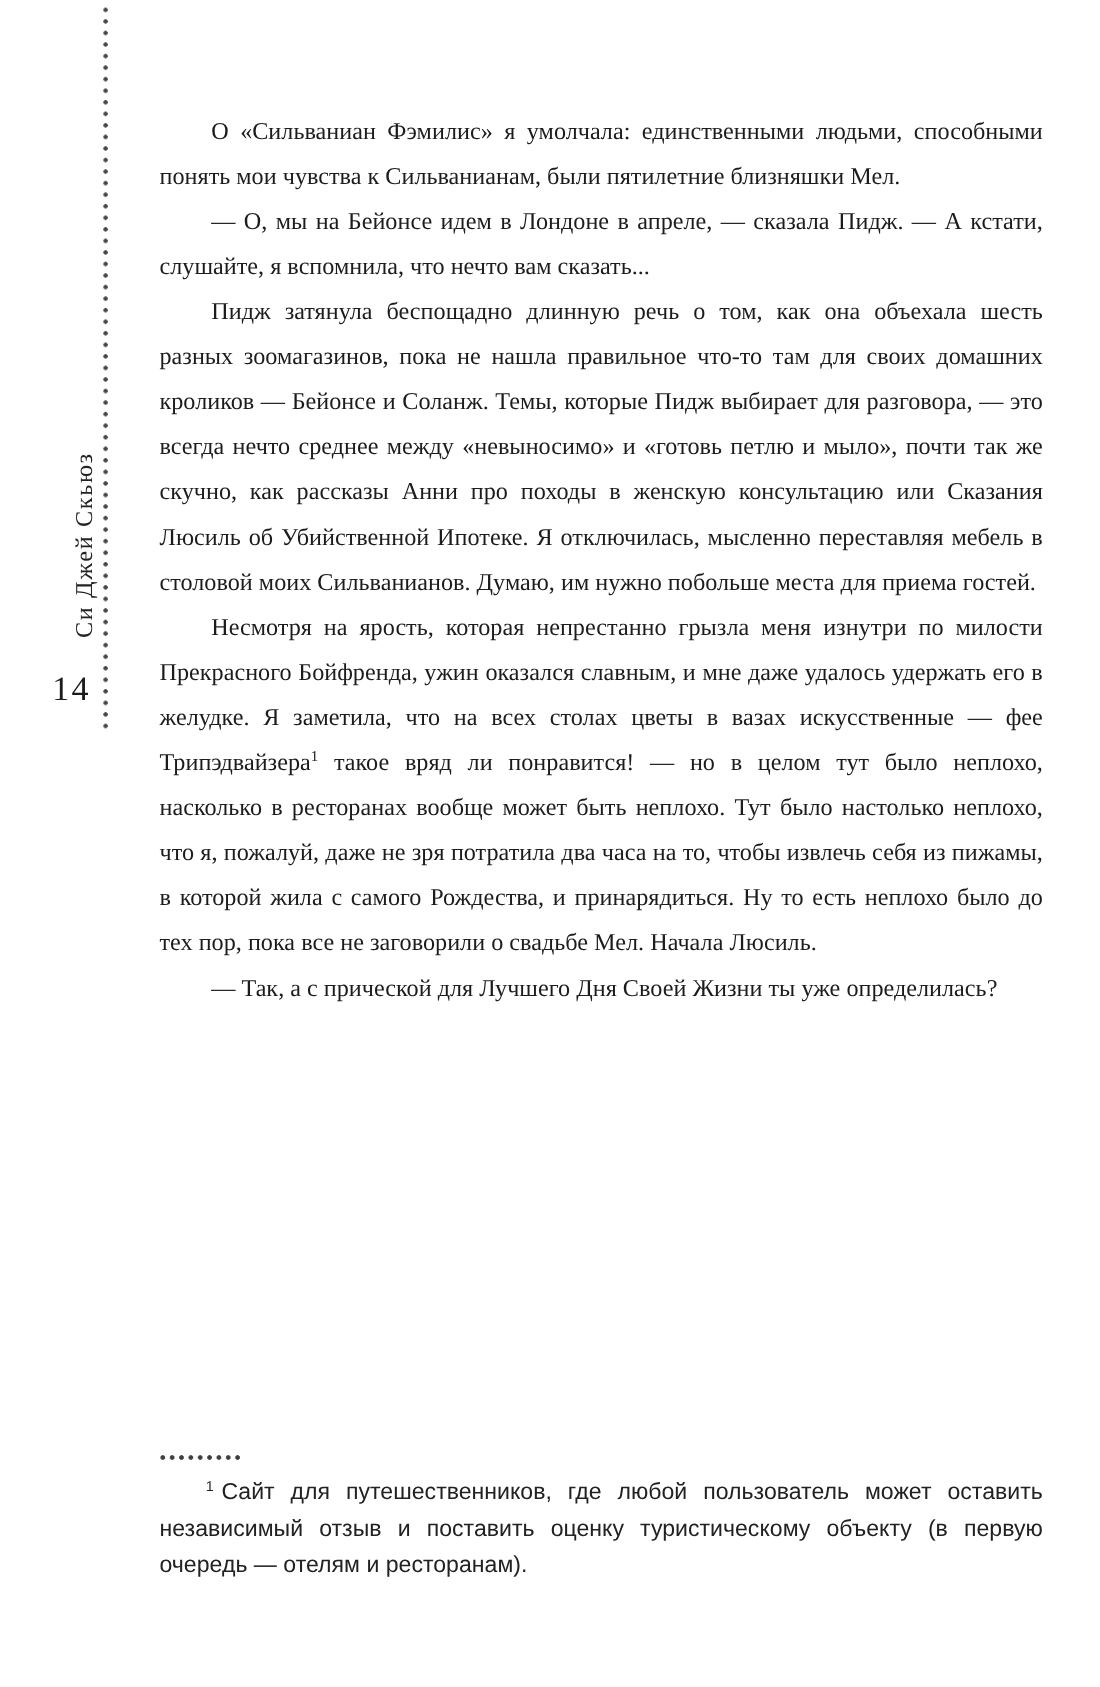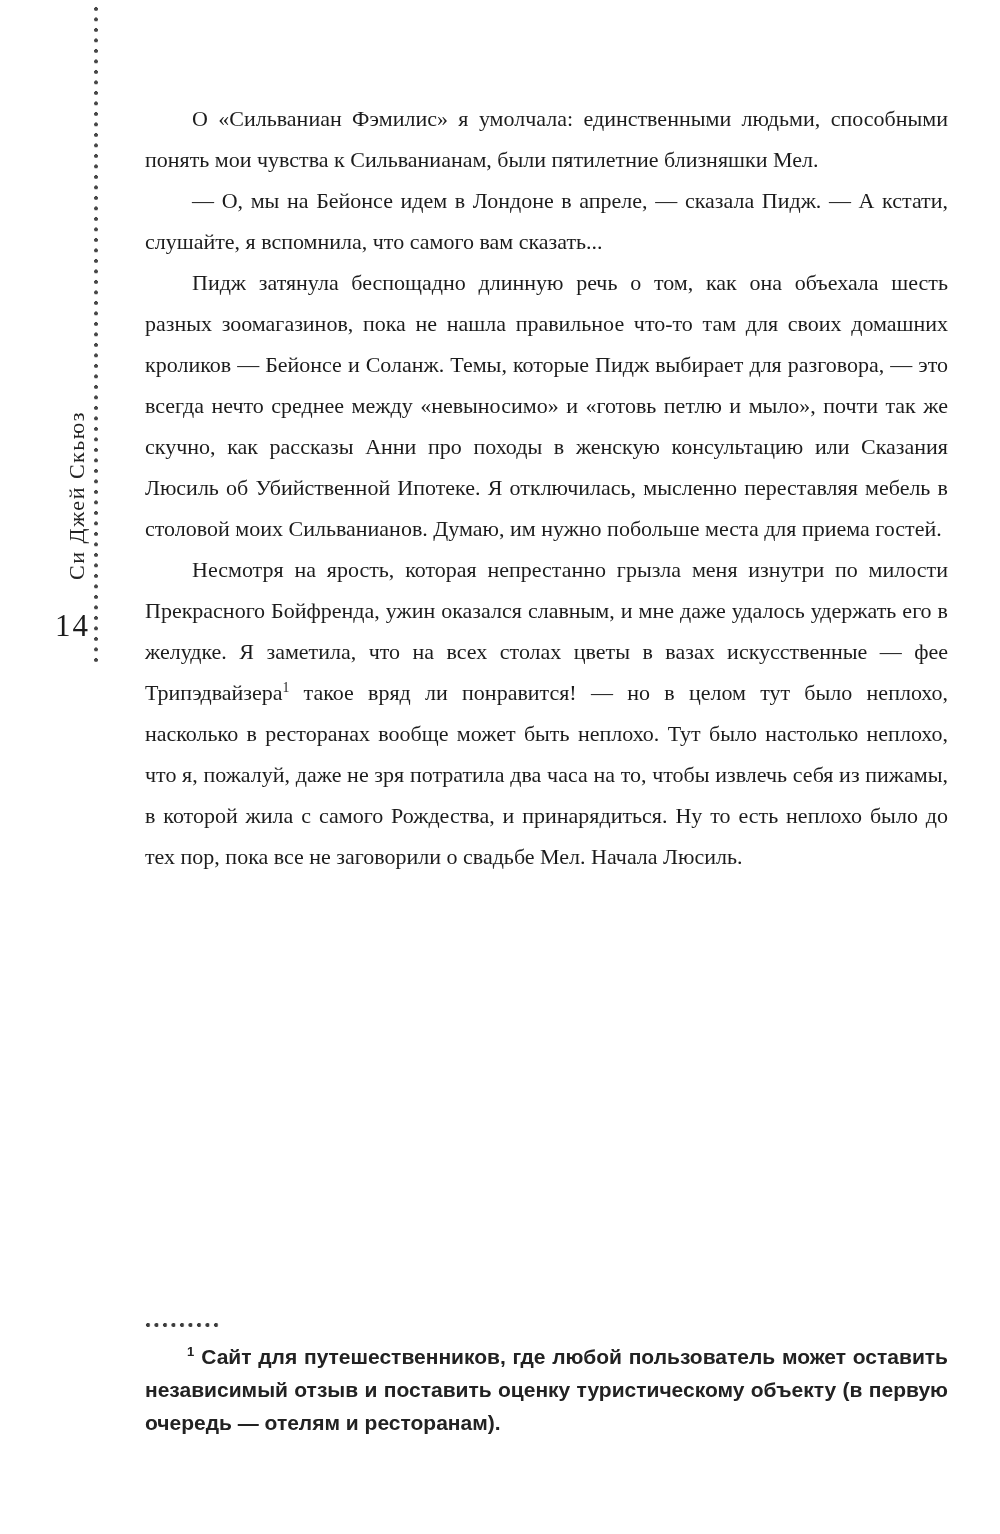--- a/index.html
+++ b/index.html
@@ -39,21 +39,21 @@
     line-height: 26px;
     letter-spacing: 1.5px;
     color: #222222;
   }
 
   .page-number {
     position: absolute;
     left: 40px;
     top: 608px;
     width: 50px;
-    text-align: right;
+    text-align: center;
     font-size: 31px;
     letter-spacing: 2px;
     color: #1c1c1c;
   }
 
   
   .text-block {
     position: absolute;
     left: 145px;
     top: 98px;
@@ -90,21 +90,20 @@
     margin: 0 0 12px 0;
   }
 
   .footnote-text {
     font-family: "Liberation Sans", sans-serif;
     font-size: 21px;
     line-height: 33px;
     text-align: justify;
     text-indent: 42px;
     color: #222222;
-    font-weight: bold;
   }
 
   .footnote-marker {
     font-size: 0.62em;
     vertical-align: super;
     line-height: 0;
     margin-right: 7px;
   }
 </style>
 </head>
@@ -115,26 +114,27 @@
   <div class="margin-dots"></div>
 
   <div class="author-vertical">Си Джей Скьюз</div>
 
   <div class="page-number">14</div>
 
   <main class="text-block">
 
     <p class="para">О «Сильваниан Фэмилис» я умолчала: единственными людьми, способными понять мои чувства к Сильванианам, были пятилетние близняшки Мел.</p>
 
-    <p class="para">— О, мы на Бейонсе идем в Лондоне в апреле, — сказала Пидж. — А кстати, слушайте, я вспомнила, что самого вам сказать...</p>
+    <p class="para">— О, мы на Бейонсе идем в Лондоне в апреле, — сказала Пидж. — А кстати, слушайте, я вспомнила, что нечто вам сказать...</p>
 
     <p class="para">Пидж затянула беспощадно длинную речь о том, как она объехала шесть разных зоомагазинов, пока не нашла правильное что-то там для своих домашних кроликов — Бейонсе и Соланж. Темы, которые Пидж выбирает для разговора, — это всегда нечто среднее между «невыносимо» и «готовь петлю и мыло», почти так же скучно, как рассказы Анни про походы в женскую консультацию или Сказания Люсиль об Убийственной Ипотеке. Я отключилась, мысленно переставляя мебель в столовой моих Сильванианов. Думаю, им нужно побольше места для приема гостей.</p>
 
     <p class="para"><span>Несмотря на ярость, которая непрестанно грызла меня изнутри по милости Прекрасного Бойфренда, ужин оказался славным, и мне даже удалось удержать его в желудке. Я заметила, что на всех столах цветы в вазах искусственные — фее Трипэдвайзера</span><sup class="inline-ref">1</sup><span> такое вряд ли понравится! — но в целом тут было неплохо, насколько в ресторанах вообще может быть неплохо. Тут было настолько неплохо, что я, пожалуй, даже не зря потратила два часа на то, чтобы извлечь себя из пижамы, в которой жила с самого Рождества, и принарядиться. Ну то есть неплохо было до тех пор, пока все не заговорили о свадьбе Мел. Начала Люсиль.</span></p>
 
+    <p class="para">— Так, а с прической для Лучшего Дня Своей Жизни ты уже определилась?</p>
 
   </main>
 
   <div class="footnote-area">
     <div class="footnote-sep"></div>
     <p class="footnote-text"><sup class="footnote-marker">1</sup><span>Сайт для путешественников, где любой пользователь может оставить независимый отзыв и поставить оценку туристическому объекту (в первую очередь — отелям и ресторанам).</span></p>
   </div>
 
 </div>
 

